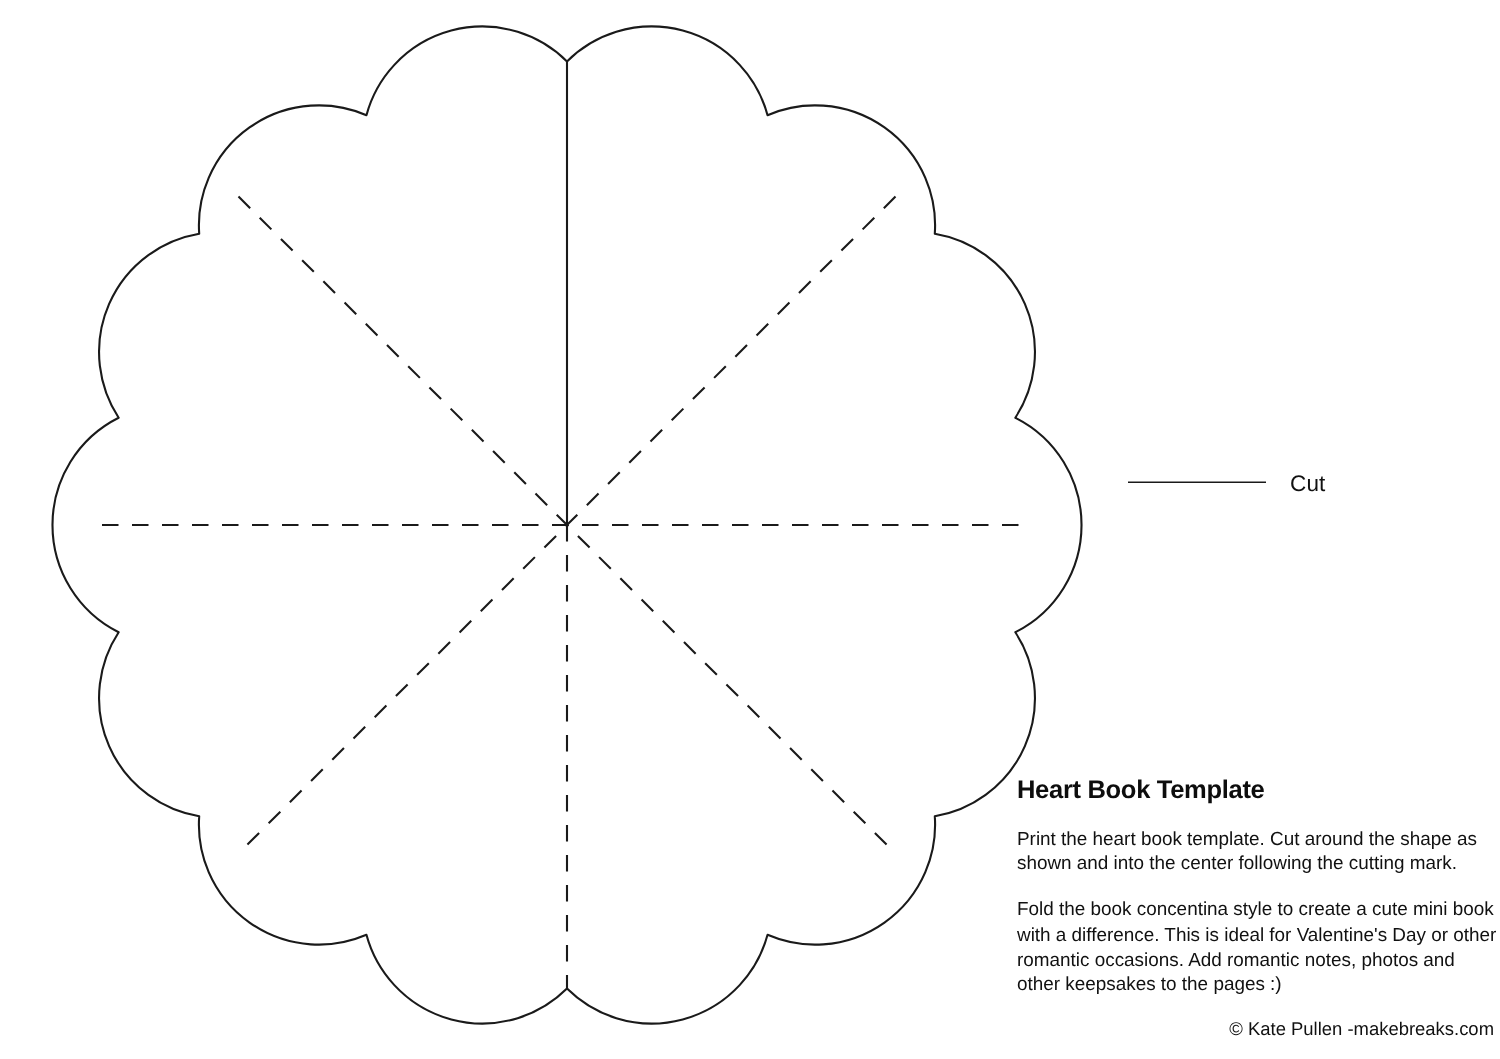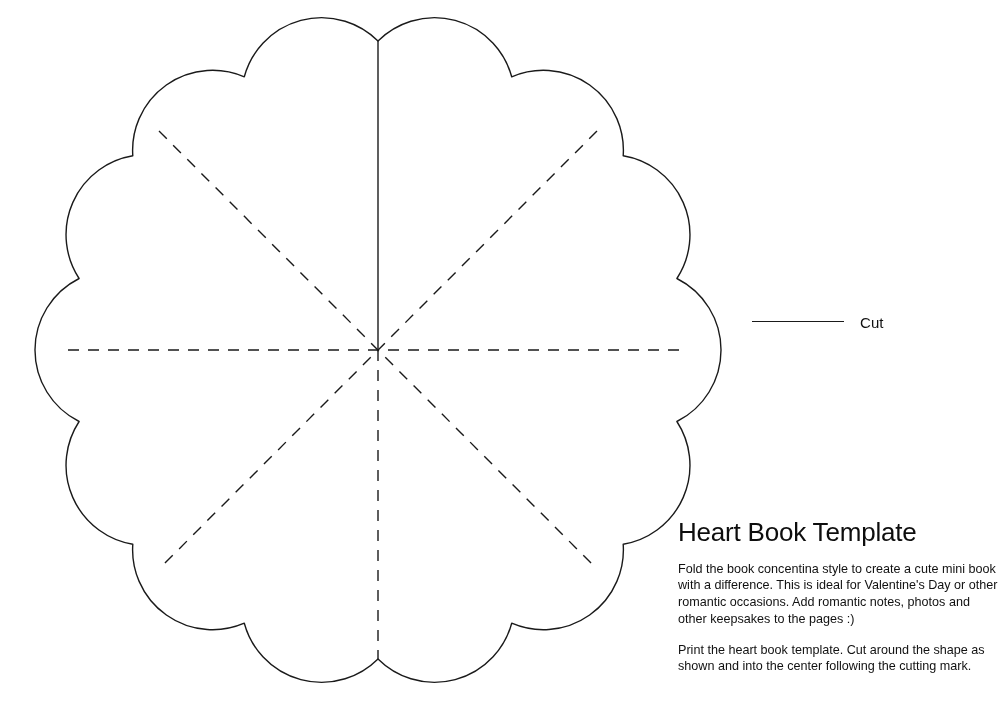--- a/index.html
+++ b/index.html
@@ -58,22 +58,22 @@
     color: #111111;
     letter-spacing: 0.1px;
   }
   .info-block {
     position: absolute;
     left: 678px;
     top: 518px;
     width: 320px;
   }
   .info-title {
-    font-size: 26px;
-    font-weight: normal;
+    font-size: 17px;
+    font-weight: bold;
     color: #0d0d0d;
     letter-spacing: -0.2px;
     margin: 0 0 14px 0;
     line-height: 1.1;
   }
   .info-para {
     font-size: 12.6px;
     line-height: 1.33;
     color: #111111;
     margin: 0 0 14px 0;
@@ -126,17 +126,18 @@
 
   <div class="legend">
     <div class="legend-row">
       <span class="legend-swatch solid"></span>
       <span class="legend-label">Cut</span>
     </div>
   </div>
 
   <div class="info-block">
     <h1 class="info-title">Heart Book Template</h1>
+    <p class="info-para">Print the heart book template. Cut around the shape as shown and into the center following the cutting mark.</p>
     <p class="info-para">Fold the book concentina style to create a cute mini book with a difference. This is ideal for Valentine's Day or other romantic occasions. Add romantic notes, photos and other keepsakes to the pages :)</p>
-    <p class="info-para">Print the heart book template. Cut around the shape as shown and into the center following the cutting mark.</p>
+    <p class="credit">© Kate Pullen -makebreaks.com</p>
   </div>
 
 </div>
 
 </body></html>

